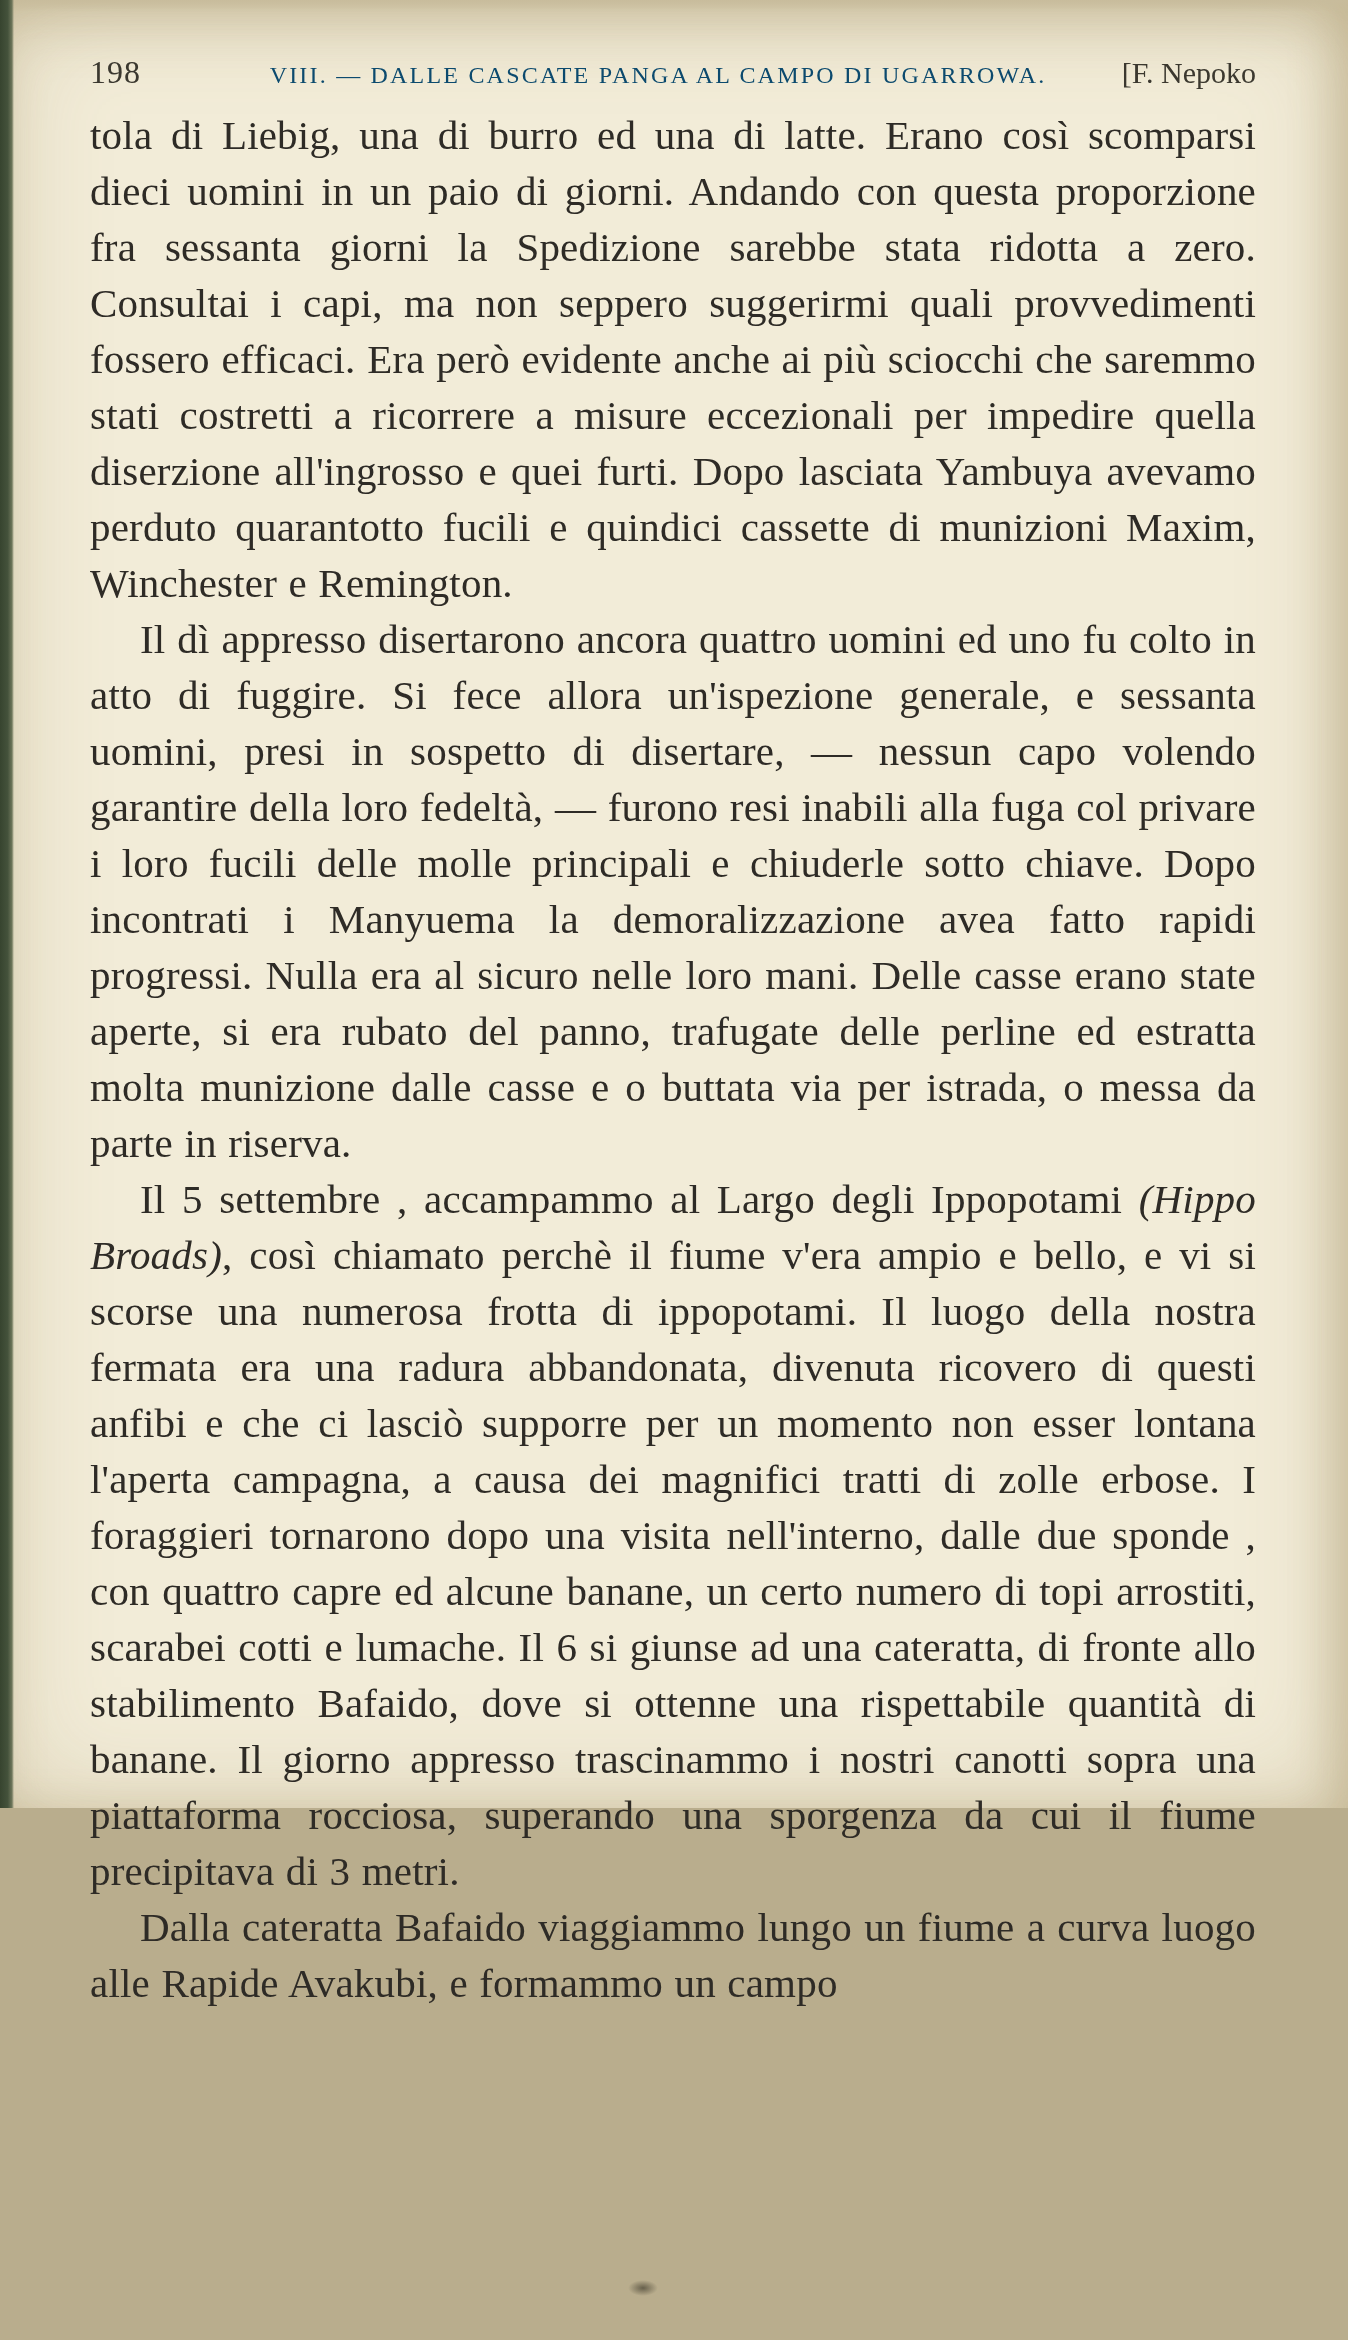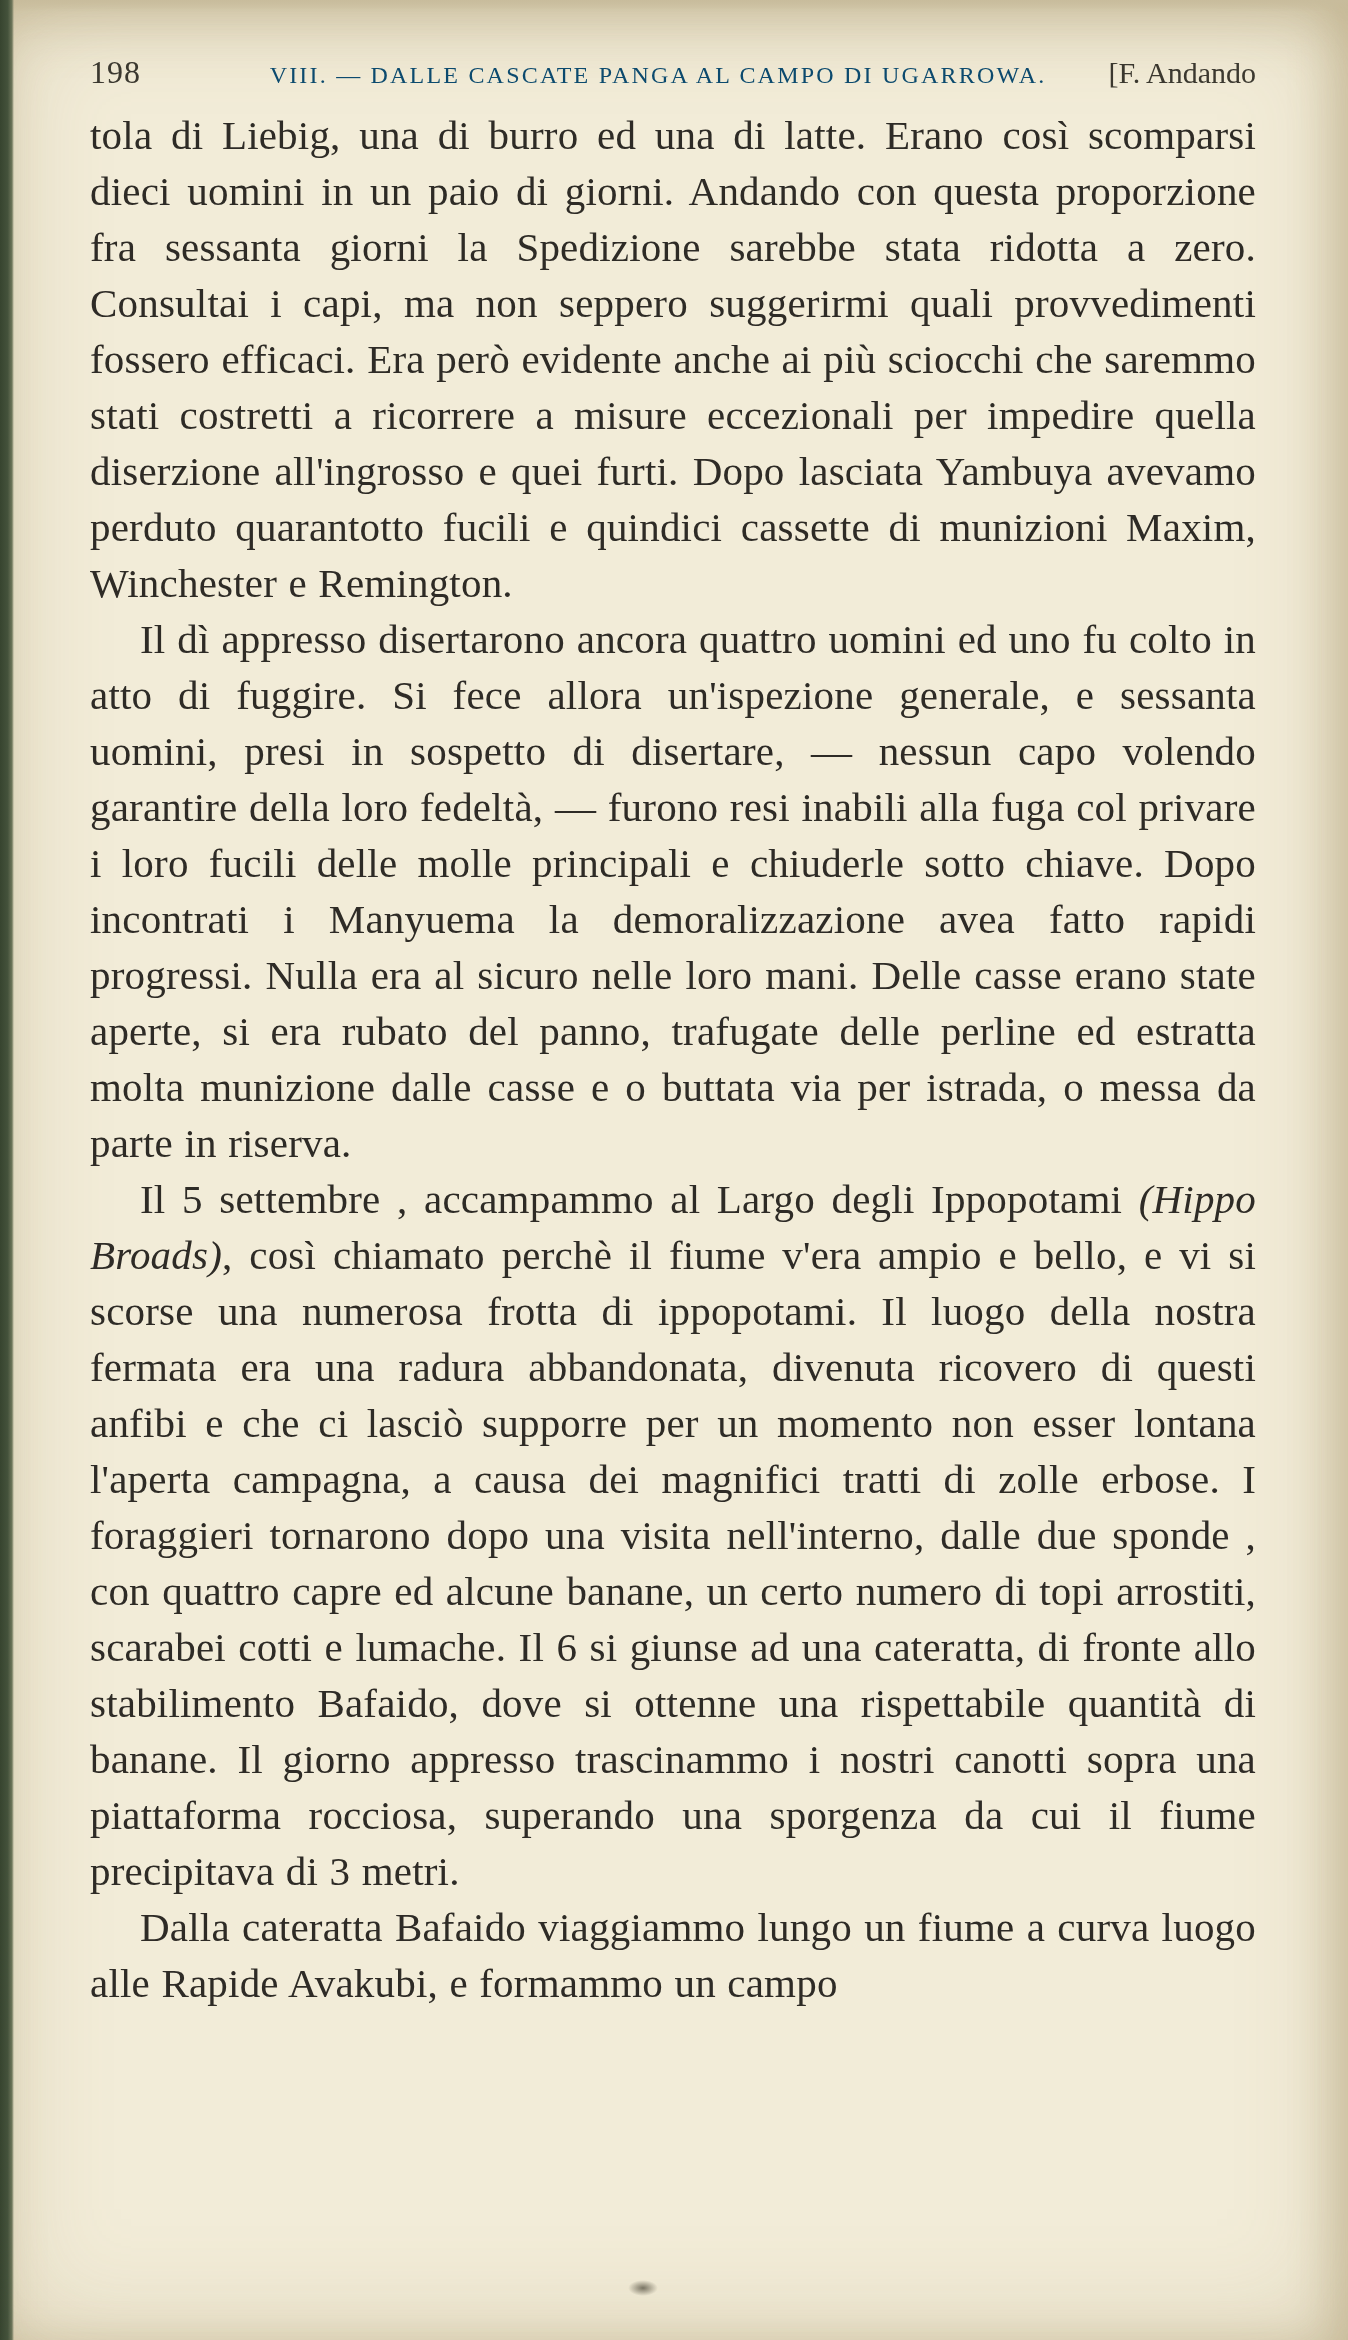--- a/index.html
+++ b/index.html
@@ -6,21 +6,21 @@
   body {
     width: 1348px;
     height: 2340px;
     overflow: hidden;
     background: #b9ad8d;
     font-family: "Liberation Serif", serif;
   }
   .scan {
     position: relative;
     width: 1348px;
-    height: 2340px;
+    height: 1808px;
     background: var(--page, #f2ecd8);
     box-shadow:
       inset 0 0 110px rgba(150, 128, 78, 0.28),
       inset 0 30px 50px rgba(140, 118, 68, 0.20),
       inset -22px 0 40px rgba(150, 128, 78, 0.18);
   }
   .top-edge {
     position: absolute; top: 0; left: 0; right: 0; height: 12px;
     background: linear-gradient(180deg, #c8bc9c, rgba(200, 188, 156, 0));
     pointer-events: none;
@@ -78,21 +78,21 @@
 </head>
 <body>
 
 <div class="scan">
   <div class="top-edge"></div>
   <div class="binding-edge"></div>
 
   <header class="page-header">
     <span class="page-number">198</span>
     <span class="running-title">VIII. — DALLE CASCATE PANGA AL CAMPO DI UGARROWA.</span>
-    <span class="attribution">[F. Andando</span>
+    <span class="attribution">[F. Nepoko</span>
   </header>
 
   <main class="body-text" id="paragraphs">
       <p class=""><span>tola di Liebig, una di burro ed una di latte. Erano così scomparsi dieci uomini in un paio di giorni. Andando con questa proporzione fra sessanta giorni la Spedizione sarebbe stata ridotta a zero. Consultai i capi, ma non seppero suggerirmi quali provvedimenti fossero efficaci. Era però evidente anche ai più sciocchi che saremmo stati costretti a ricorrere a misure eccezionali per impedire quella diserzione all'ingrosso e quei furti. Dopo lasciata Yambuya avevamo perduto quarantotto fucili e quindici cassette di munizioni Maxim, Winchester e Remington.</span></p>
       <p class="indent"><span>Il dì appresso disertarono ancora quattro uomini ed uno fu colto in atto di fuggire. Si fece allora un'ispezione generale, e sessanta uomini, presi in sospetto di disertare, — nessun capo volendo garantire della loro fedeltà, — furono resi inabili alla fuga col privare i loro fucili delle molle principali e chiuderle sotto chiave. Dopo incontrati i Manyuema la demoralizzazione avea fatto rapidi progressi. Nulla era al sicuro nelle loro mani. Delle casse erano state aperte, si era rubato del panno, trafugate delle perline ed estratta molta munizione dalle casse e o buttata via per istrada, o messa da parte in riserva.</span></p>
       <p class="indent"><span>Il 5 settembre , accampammo al Largo degli Ippopotami </span><i>(Hippo Broads)</i><span>, così chiamato perchè il fiume v'era ampio e bello, e vi si scorse una numerosa frotta di ippopotami. Il luogo della nostra fermata era una radura abbandonata, divenuta ricovero di questi anfibi e che ci lasciò supporre per un momento non esser lontana l'aperta campagna, a causa dei magnifici tratti di zolle erbose. I foraggieri tornarono dopo una visita nell'interno, dalle due sponde , con quattro capre ed alcune banane, un certo numero di topi arrostiti, scarabei cotti e lumache. Il 6 si giunse ad una cateratta, di fronte allo stabilimento Bafaido, dove si ottenne una rispettabile quantità di banane. Il giorno appresso trascinammo i nostri canotti sopra una piattaforma rocciosa, superando una sporgenza da cui il fiume precipitava di 3 metri.</span></p>
       <p class="indent"><span>Dalla cateratta Bafaido viaggiammo lungo un fiume a curva luogo alle Rapide Avakubi, e formammo un campo</span></p>
     </main>
 
   <div class="smudge"></div>

